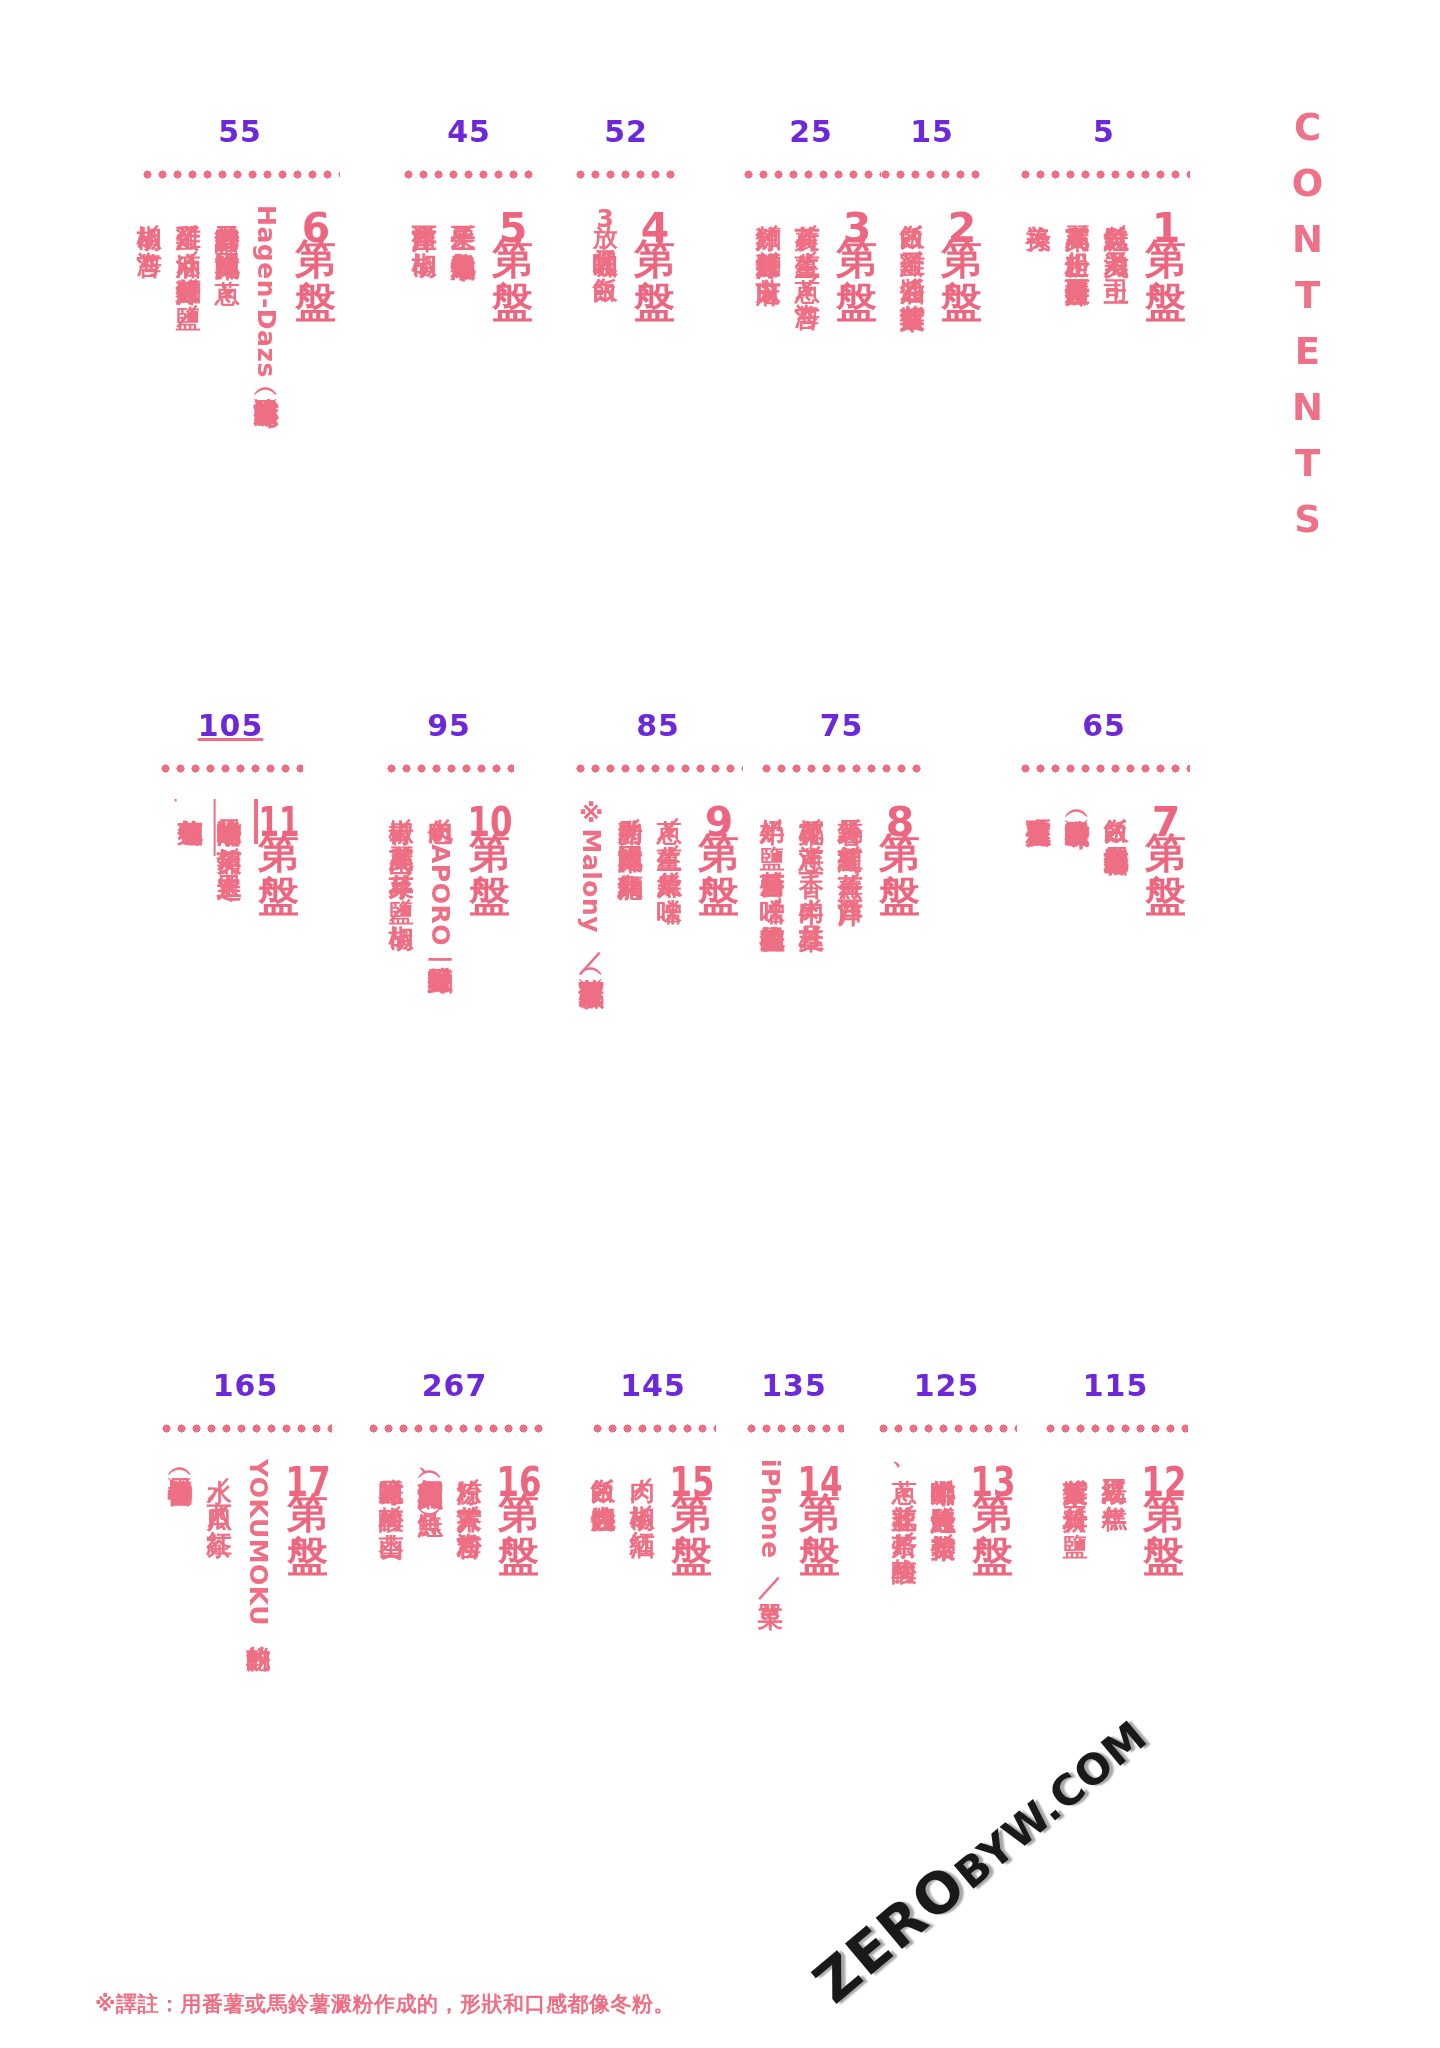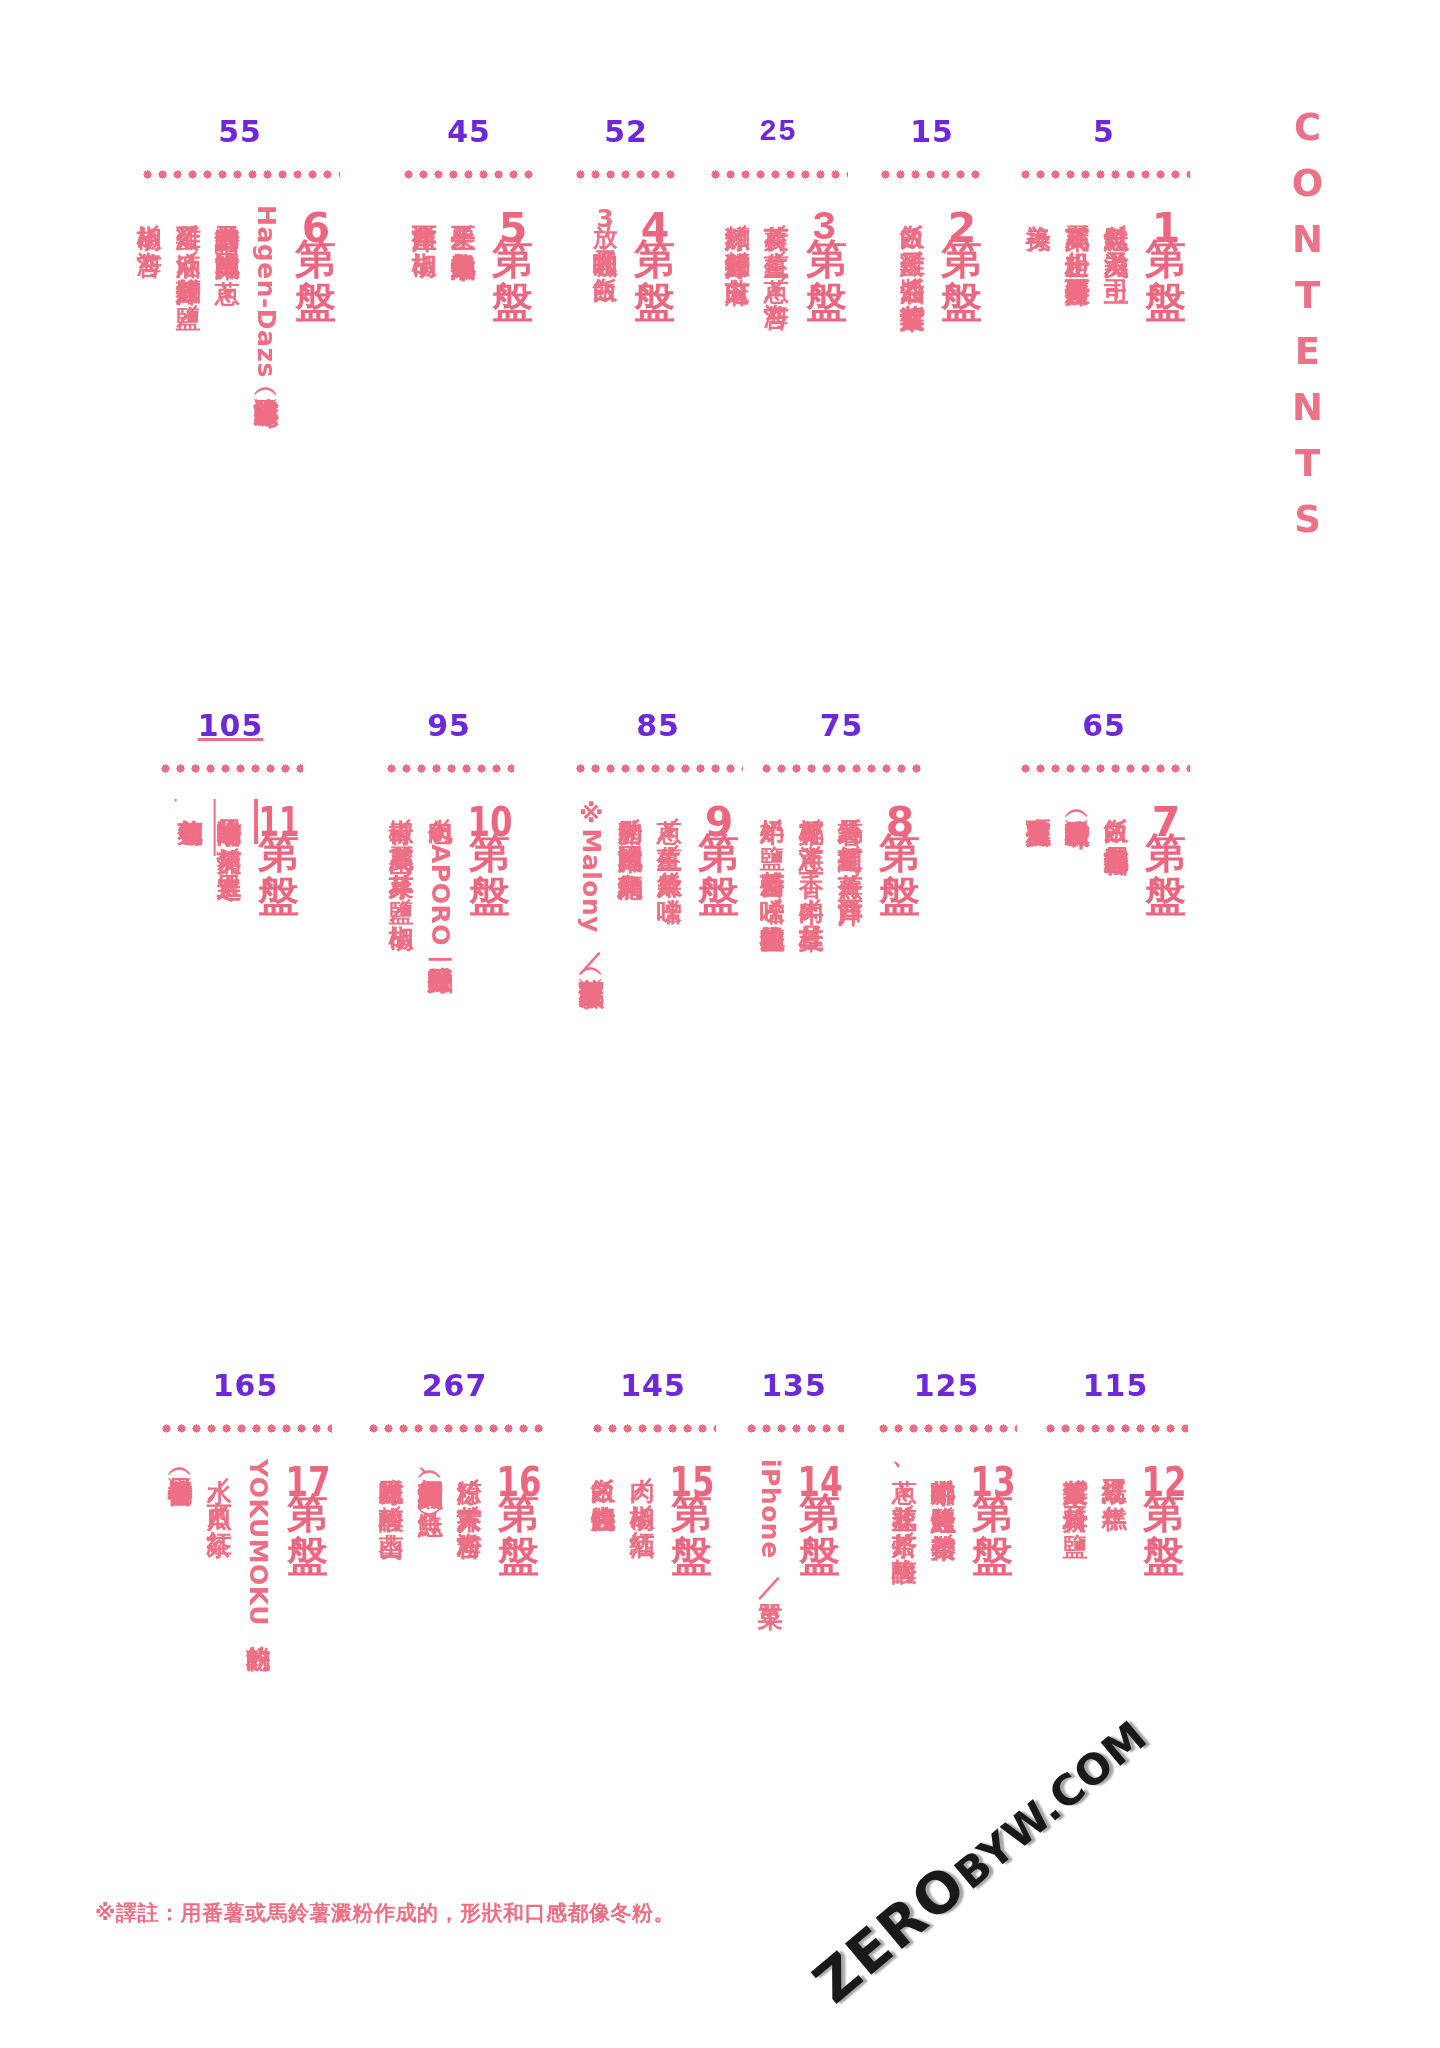--- a/index.html
+++ b/index.html
@@ -35,41 +35,41 @@
     letter-spacing:2px;color:#ed6680;margin-left:6px;
   }
   .vline{
     font-size:25px;font-weight:700;line-height:1.56;
     letter-spacing:0.5px;color:#ee6e84;
   }
   .tcu{text-combine-upright:all;}
 
   
   .e1{left:1018px;width:172px;} .e2{left:878px;width:108px;}
-  .e3{left:708px;width:140px;font-family:Liberation Mono, monospace;}  .e4{left:573px;width:106px;}
+  .e3{left:741px;width:140px;}  .e4{left:573px;width:106px;}
   .e5{left:401px;width:136px;}  .e6{left:140px;width:200px;}
   .e7{left:1018px;width:172px;} .e8{left:759px;width:165px;}
   .e9{left:573px;width:170px;}  .e10{left:384px;width:130px;}
   .e11{left:158px;width:145px;text-decoration:underline;}
   .e12{left:1043px;width:145px;}.e13{left:876px;width:141px;}
   .e14{left:744px;width:100px;} .e15{left:590px;width:126px;}
   .e16{left:366px;width:177px;} .e17{left:159px;width:173px;}
   .r1{top:112px;} .r2{top:706px;} .r3{top:1366px;}
 
   
   .contents{
     position:absolute;left:1286px;top:106px;height:420px;
     writing-mode:vertical-rl;text-orientation:upright;
     font-size:37px;font-weight:700;letter-spacing:13px;
     color:#ef7187;
   }
 
   
   .footnote{
-    position:absolute;left:95px;top:1899px;
+    position:absolute;left:95px;top:1990px;
     font-size:21px;font-weight:700;color:#ee6e84;letter-spacing:0.5px;
   }
 
   
   .watermark{
     position:absolute;left:822px;top:1958px;white-space:nowrap;
     transform:rotate(-40deg);transform-origin:0 50%;
     color:#191919;font-weight:900;
     text-shadow:3px 3px 2px rgba(60,60,60,0.45), -1px -1px 0 #ffffff;
   }

